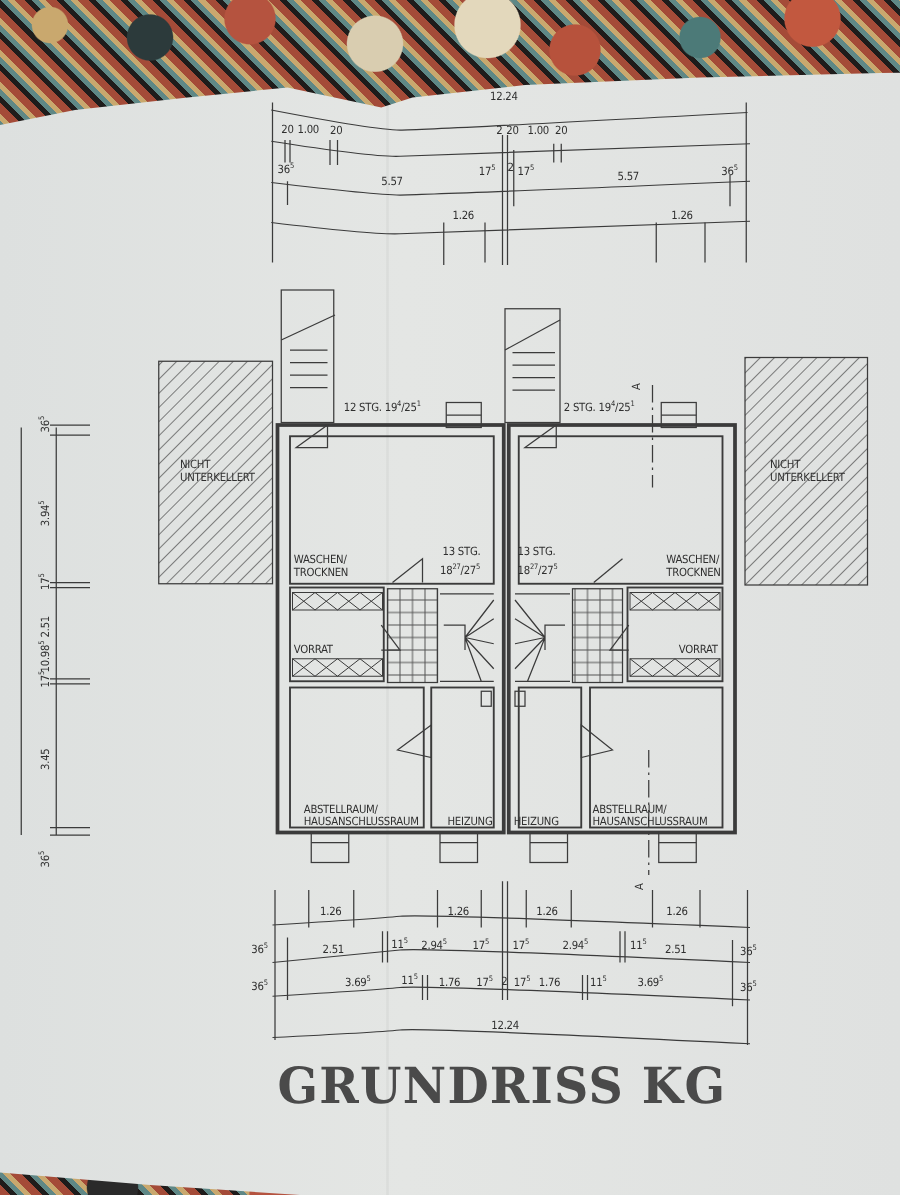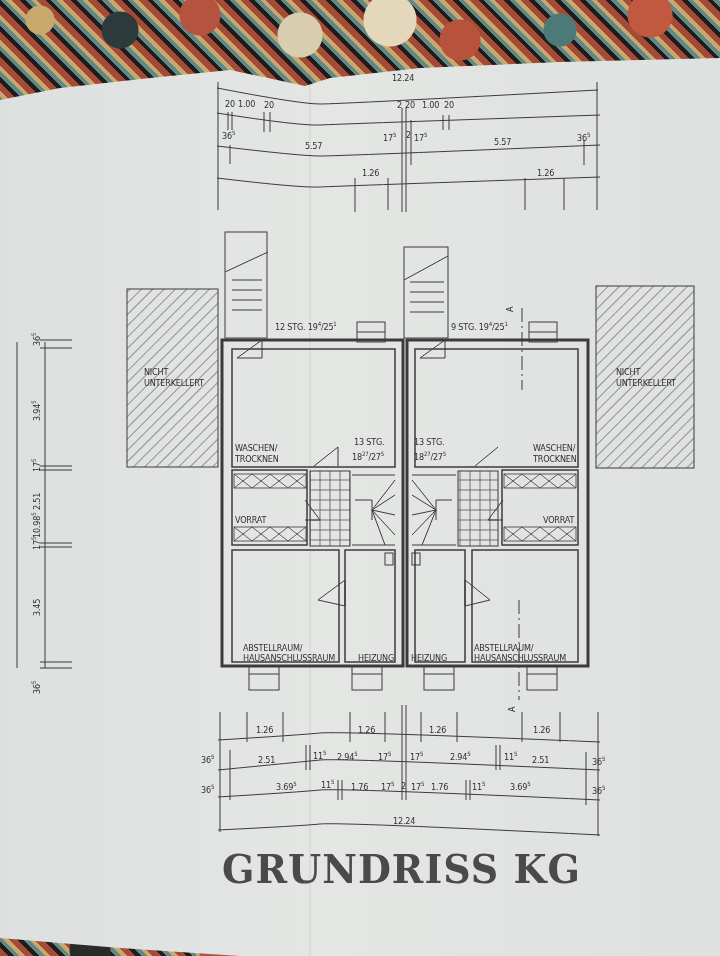--- a/index.html
+++ b/index.html
@@ -221,21 +221,21 @@
 <div class="lbl room" style="left:235px;top:454px">TROCKNEN</div>
 <div class="lbl" style="left:354px;top:437px">13 STG.</div>
 <div class="lbl" style="left:352px;top:452px"><span>18</span><sup>27</sup>/<span>27</span><sup>5</sup></div>
 <div class="lbl room" style="left:235px;top:515px">VORRAT</div>
 <div class="lbl room" style="left:243px;top:643px">ABSTELLRAUM/</div>
 <div class="lbl room" style="left:243px;top:653px">HAUSANSCHLUSSRAUM</div>
 <div class="lbl room" style="left:358px;top:653px">HEIZUNG</div>
 
 <div class="lbl room" style="left:616px;top:367px">NICHT</div>
 <div class="lbl room" style="left:616px;top:378px">UNTERKELLERT</div>
-<div class="lbl" style="left:451px;top:322px"><span>9 STG.</span> <span>19</span><sup>4</sup>/<span>25</span><sup>1</sup></div>
+<div class="lbl" style="left:451px;top:322px"><span>2 STG.</span> <span>19</span><sup>4</sup>/<span>25</span><sup>1</sup></div>
 <div class="lbl room" style="left:533px;top:443px">WASCHEN/</div>
 <div class="lbl room" style="left:533px;top:454px">TROCKNEN</div>
 <div class="lbl" style="left:414px;top:437px">13 STG.</div>
 <div class="lbl" style="left:414px;top:452px"><span>18</span><sup>27</sup>/<span>27</span><sup>5</sup></div>
 <div class="lbl room" style="left:543px;top:515px">VORRAT</div>
 <div class="lbl room" style="left:474px;top:643px">ABSTELLRAUM/</div>
 <div class="lbl room" style="left:474px;top:653px">HAUSANSCHLUSSRAUM</div>
 <div class="lbl room" style="left:411px;top:653px">HEIZUNG</div>
 <div class="lbl rot" style="left:505px;top:312px">A</div>
 <div class="lbl rot" style="left:507px;top:712px">A</div>

